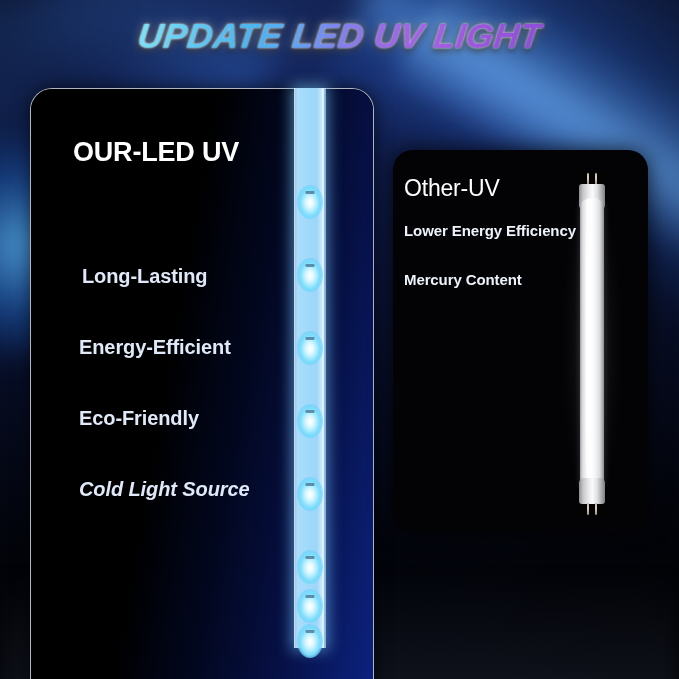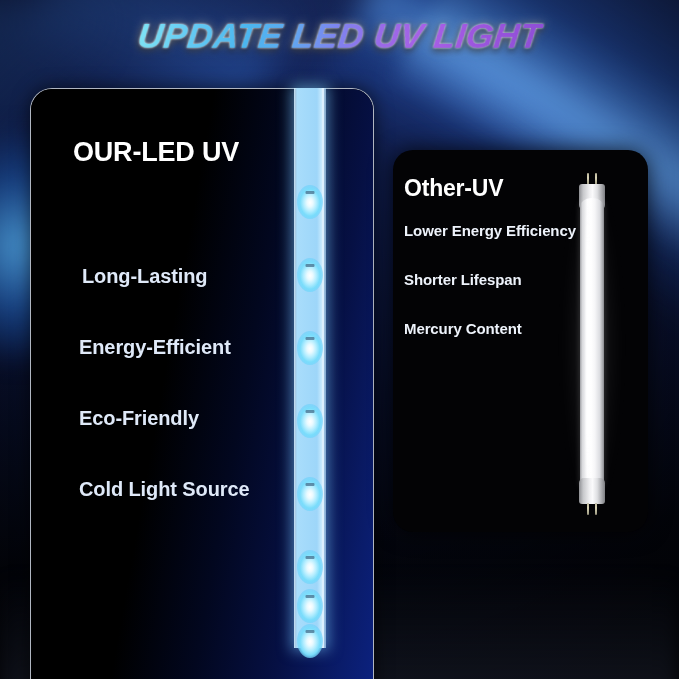--- a/index.html
+++ b/index.html
@@ -191,21 +191,21 @@
     font-size: 20px;
     font-weight: 700;
     letter-spacing: -0.1px;
     height: 71px;
     line-height: 71px;
     white-space: nowrap;
   }
   #left-list li:nth-child(1) { padding-left: 31px; }
   #left-list li:nth-child(2) { padding-left: 28px; }
   #left-list li:nth-child(3) { padding-left: 28px; }
-  #left-list li:nth-child(4) { padding-left: 28px; }
+  #left-list li:nth-child(4) { padding-left: 28px; font-style: italic; }
 
   
   #led-strip {
     position: absolute;
     left: 294px;
     top: 88px;
     width: 32px;
     height: 560px;
     z-index: 30;
   }
@@ -267,21 +267,21 @@
     border-radius: 2px;
     background: rgba(200,235,252,0.85);
   }
 
   
   #right-heading {
     position: absolute;
     left: 11px;
     top: 25px;
     font-size: 23px;
-    font-weight: 700;
+    font-weight: 400;
     color: #ffffff;
     letter-spacing: -0.2px;
   }
   #right-list {
     position: absolute;
     left: 11px;
     top: 72px;
     width: 200px;
     list-style: none;
   }
@@ -417,21 +417,20 @@
     <div class="led-base" style="top:505px"></div>
       <div class="led" style="top:501px"></div>
     <div class="led-base" style="top:540px"></div>
       <div class="led" style="top:536px"></div>
   </div>
 
   <div id="panel-right" class="panel">
     <div id="right-heading">Other-UV</div>
     <ul id="right-list">
       <li>Lower Energy Efficiency</li>
-      <li>Shorter Lifespan</li>
       <li>Mercury Content</li>
     </ul>
   </div>
 
   <div id="uv-tube">
     <div class="tube-glow"></div>
     <div class="pin pin-t1"></div>
     <div class="pin pin-t2"></div>
     <div class="cap cap-top"></div>
     <div class="glass"></div>

